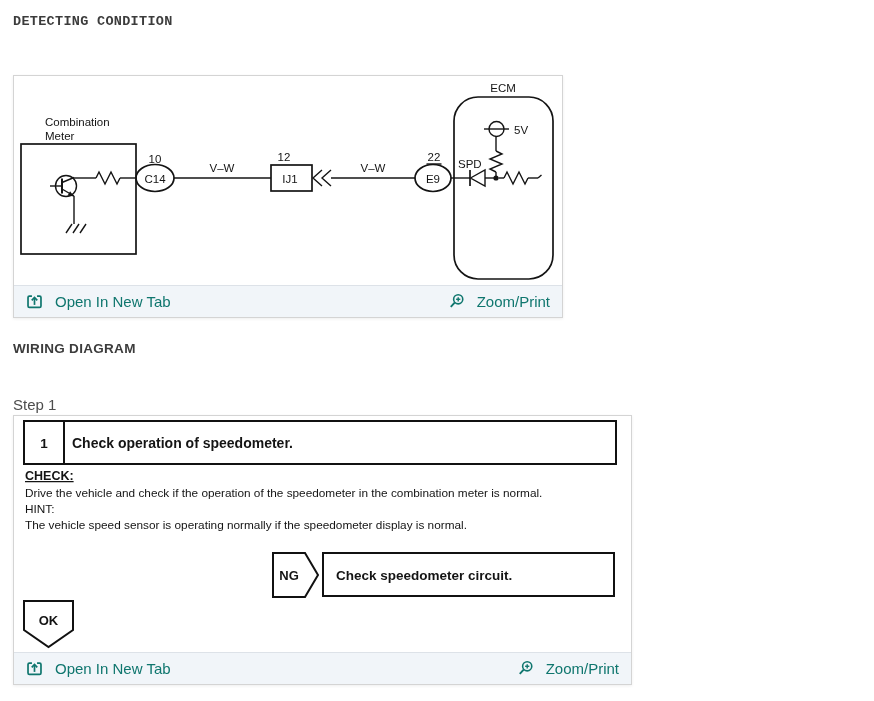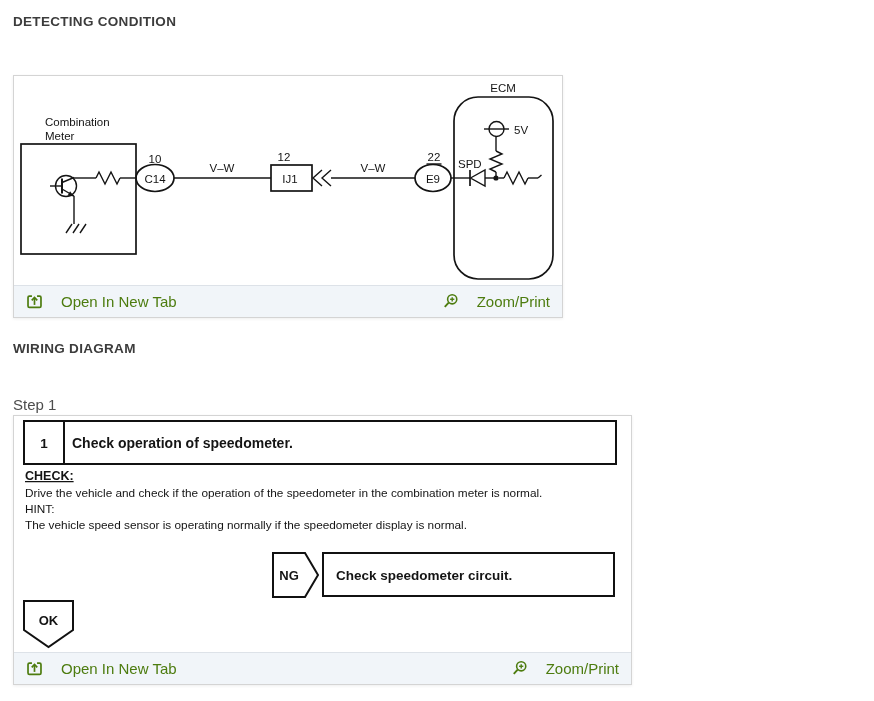--- a/index.html
+++ b/index.html
@@ -8,21 +8,21 @@
     background:#ffffff;
     font-family:"Liberation Sans", sans-serif;
     color:#222;
     overflow:hidden;
   }
   .section-heading {
     position:absolute; left:13px;
     font-size:13.5px; font-weight:bold; color:#3c3c3c;
     letter-spacing:.3px;
   }
-  #heading-detecting { top:14px; }
+  #heading-detecting { top:14px;font-family:Liberation Mono, monospace; }
   #heading-wiring   { top:341px; }
   .step-label {
     position:absolute; left:13px; top:396px;
     font-size:15px; color:#4d4d4d;text-align:right;
   }
   .panel {
     position:absolute; left:13px;
     background:#fff;
     border:1px solid #d4d4d4;
     box-shadow:0 1px 3px rgba(0,0,0,.07);
@@ -34,22 +34,22 @@
   #panel-schematic .diagram-area { height:209px; }
   #panel-flowchart .diagram-area { height:236px; }
   .panel-footer {
     display:flex; justify-content:space-between; align-items:center;
     background:#f1f5f9;
     border-top:1px solid #dde2e8;
     height:32px; box-sizing:border-box;
     padding:0 12px;
   }
   .footer-link {
-    display:flex; align-items:center; gap:18px;
-    color:#4d7c0f; font-size:15px;
+    display:flex; align-items:center; gap:12px;
+    color:#0f766e; font-size:15px;
     text-decoration:none; cursor:pointer;
   }
   .footer-link svg { display:block; }
   svg text { fill:#141414; }
   .schem-line { stroke:#141414; stroke-width:1.4; fill:none; }
   .schem-box  { stroke:#141414; stroke-width:1.7; fill:none; }
   .schem-text { font-size:11.5px; }
   .flow-box   { stroke:#111; stroke-width:2; fill:none; }
 </style>
 </head>

